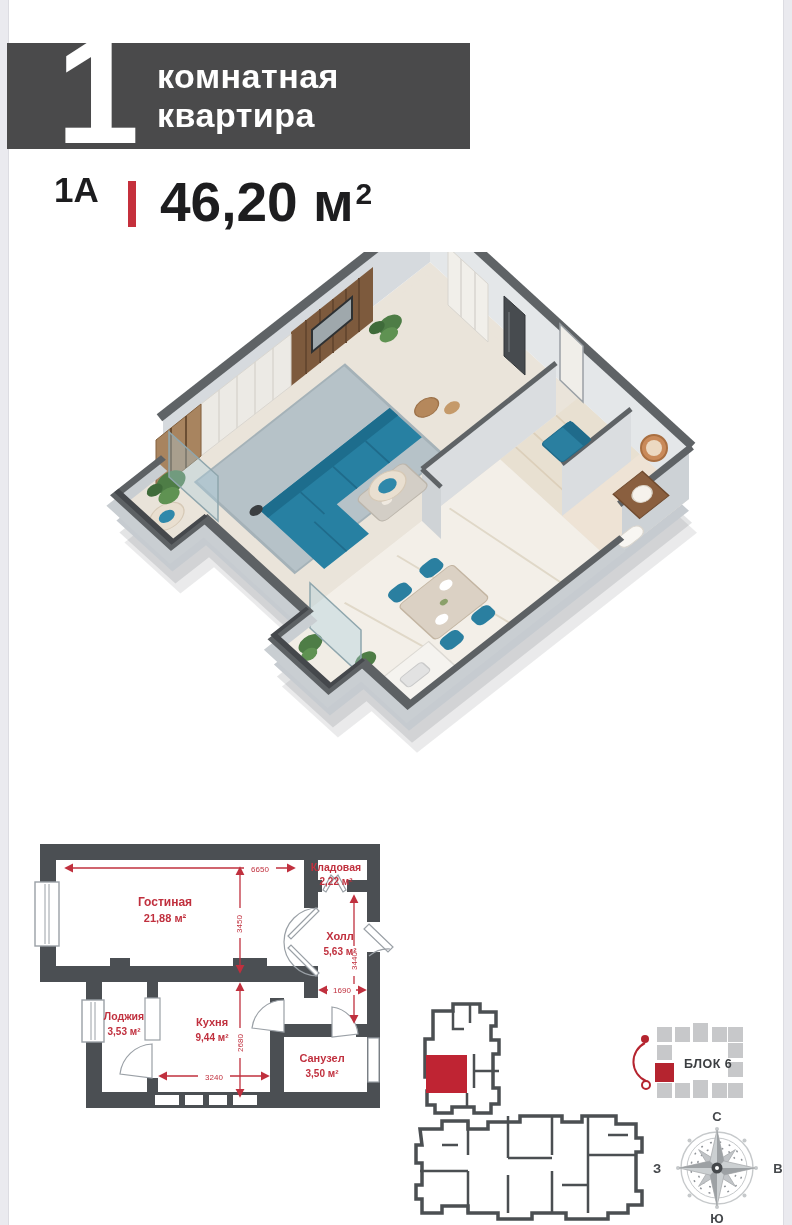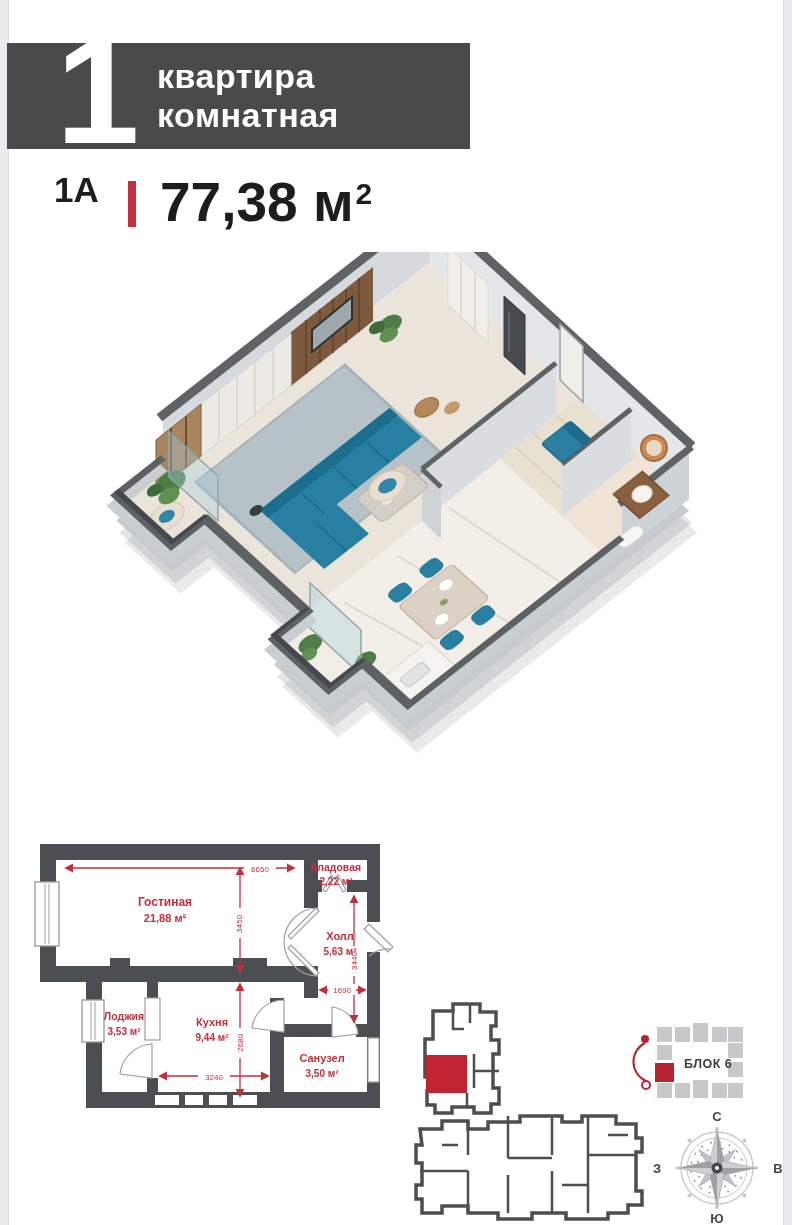--- a/index.html
+++ b/index.html
@@ -23,28 +23,28 @@
 </head>
 <body>
 
 <div class="page">
   <div class="edge left"></div>
   <div class="edge right"></div>
 
   <div class="banner"></div>
   <div class="big-number">1</div>
   <div class="banner-title">
+    <div>комнатная</div>
     <div>квартира</div>
-    <div>комнатная</div>
   </div>
 
   <div class="unit-row">
     <div class="unit-code">1A</div>
     <div class="red-bar"></div>
-    <div class="unit-area"><span>77,38</span>&nbsp;<span>м</span><sup>2</sup></div>
+    <div class="unit-area"><span>46,20</span>&nbsp;<span>м</span><sup>2</sup></div>
   </div>
 
   <svg class="abs" style="left:90px;top:252px" width="620" height="560" viewBox="0 0 620 560">
     <defs>
       <path id="slab" d="M0,0 L370,0 L370,250 L305,250 L305,280 L225,280 L225,250 L80,250 L80,280 L0,280 Z"></path>
       <path id="frontwalls" d="M370,60 L370,250 L305,250 L305,280 L225,280 L225,250 L80,250 L80,280 L0,280 L0,238"></path>
     </defs>
 
     <g transform="translate(8,34)" opacity="0.10">
         <g transform="translate(340,10) matrix(0.70,0.64,-1.12,0.88,0,0)">

